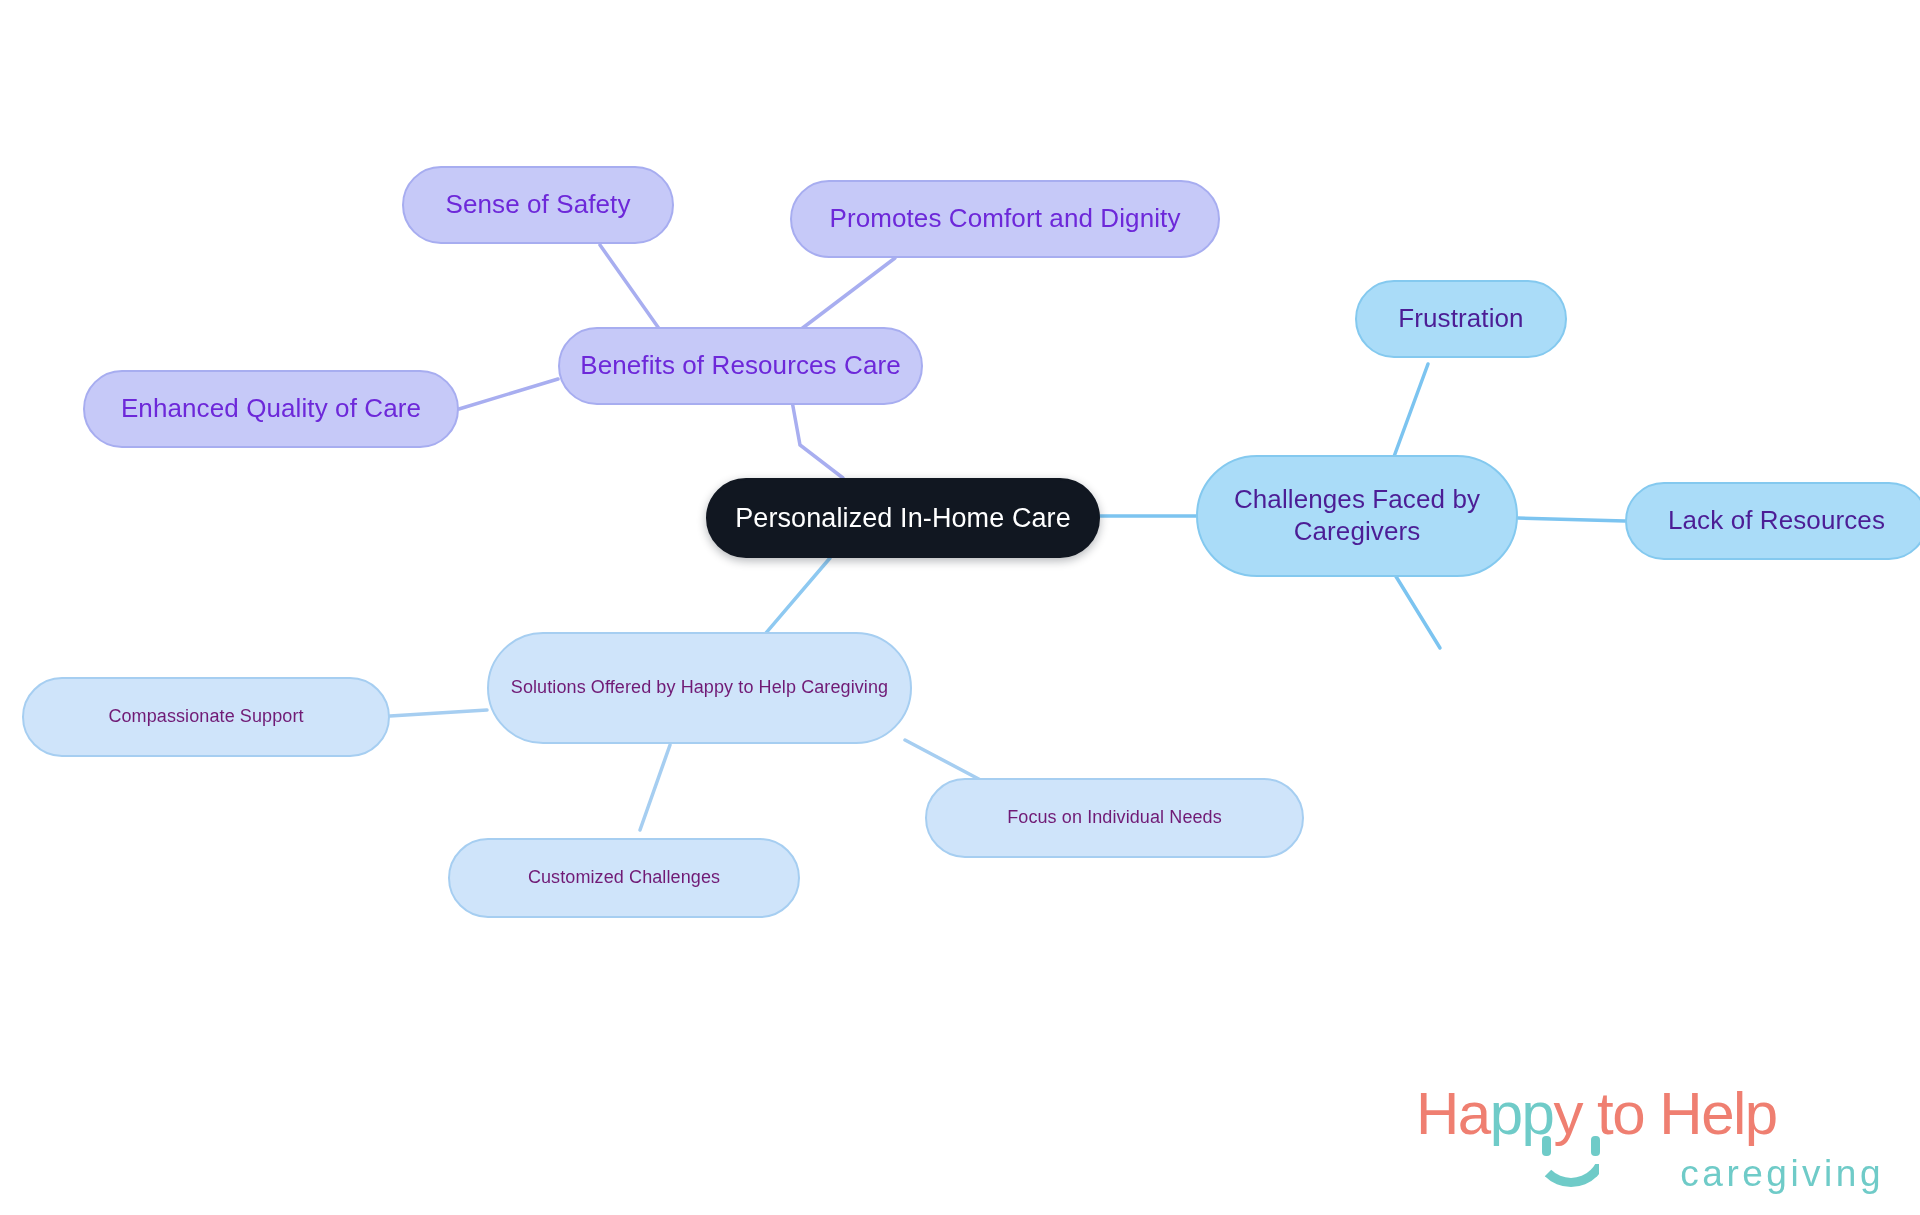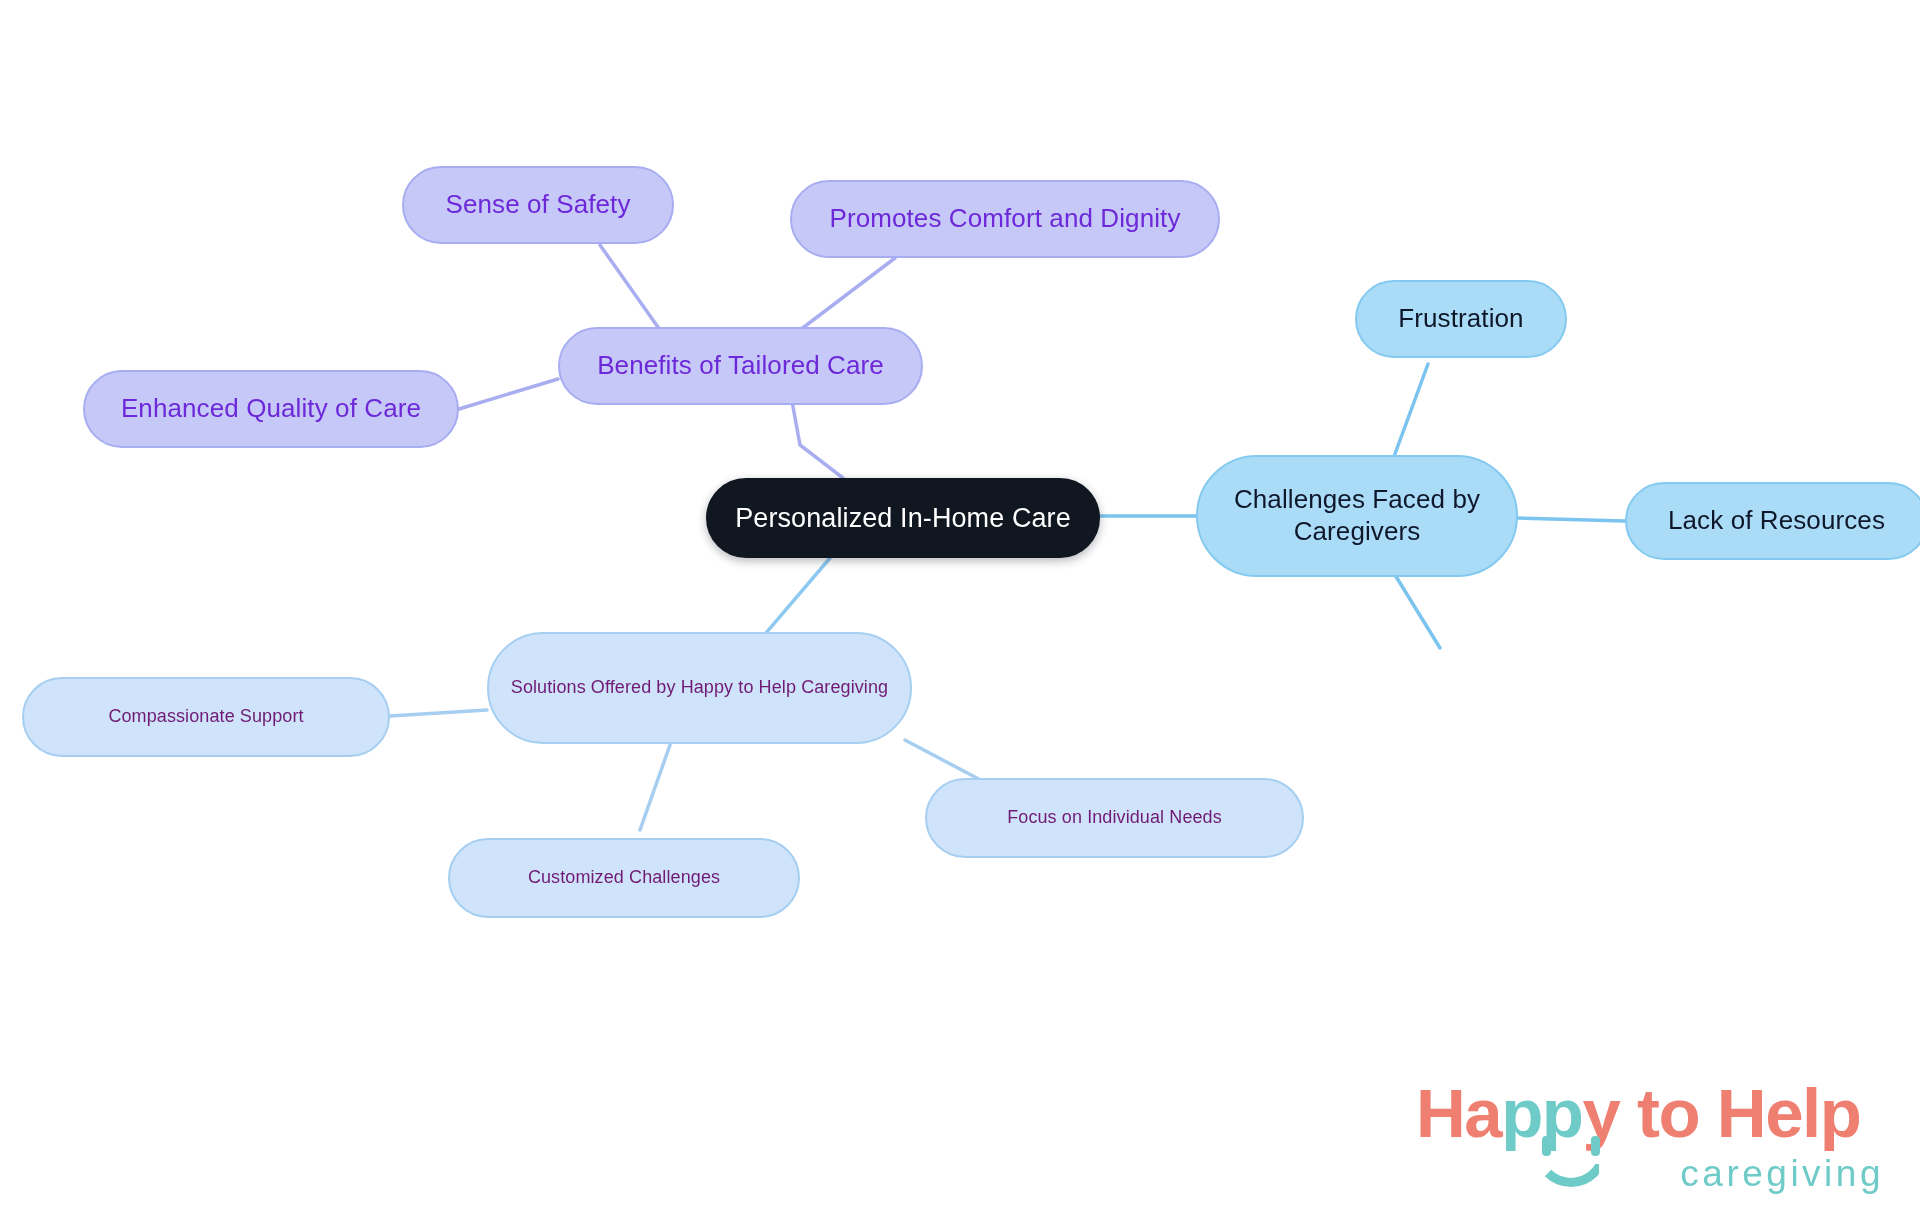--- a/index.html
+++ b/index.html
@@ -60,21 +60,21 @@
     background: #c6c9f8;
     border-color: #a7adf0;
     color: #6d28d9;
     font-size: 26px;
   }
 
   
   .node--sky {
     background: #aadcf8;
     border-color: #84c9ef;
-    color: #0f172a;
+    color: #4c1d95;
     font-size: 26px;
   }
 
   
   .node--pale {
     background: #cfe4fa;
     border-color: #a6cef1;
     color: #701a75;
     font-size: 18px;
   }
@@ -86,22 +86,22 @@
     bottom: 14px;
     width: 470px;
     height: 140px;
   }
   .logo-wordmark {
     position: absolute;
     left: 0;
     top: 0;
     width: 470px;
     height: 105px;
-    font-size: 69px;
-    font-weight: bold;
+    font-size: 60px;
+    font-weight: normal;
     letter-spacing: -1.5px;
     white-space: nowrap;
     color: #ef7f71;
     line-height: 105px;
   }
   .logo-pp { color: #6fcbc8; }
   .logo-smile {
     position: absolute;
     left: 118px;
     top: 84px;
@@ -167,21 +167,21 @@
     <path d="M 670 745 L 640 830" fill="none" stroke="#a6cef1" stroke-width="3.5" stroke-linecap="round"></path>
 
     <path d="M 905 740 L 990 785" fill="none" stroke="#a6cef1" stroke-width="3.5" stroke-linecap="round"></path>
   </svg>
 
   <div class="node node--root" style="left:706px; top:478px; width:394px; height:80px;">
     <span>Personalized In-Home Care</span>
   </div>
 
   <div class="node node--purple" style="left:558px; top:327px; width:365px; height:78px;">
-    <span>Benefits of Tailored Care</span>
+    <span>Benefits of Resources Care</span>
   </div>
 
   <div class="node node--purple" style="left:402px; top:166px; width:272px; height:78px;">
     <span>Sense of Safety</span>
   </div>
 
   <div class="node node--purple" style="left:83px; top:370px; width:376px; height:78px;">
     <span>Enhanced Quality of Care</span>
   </div>
 

